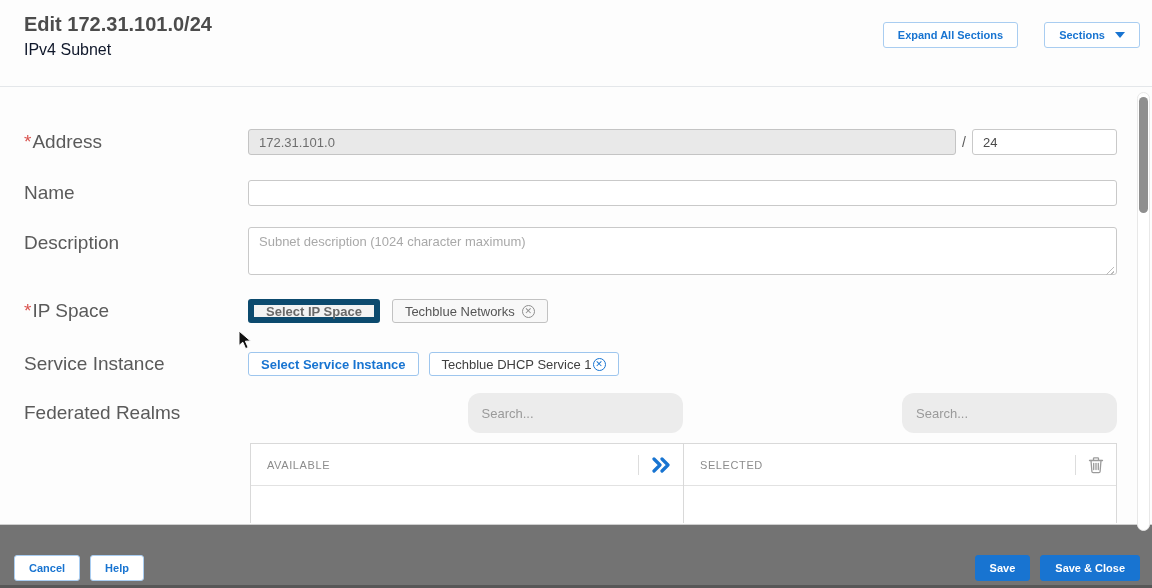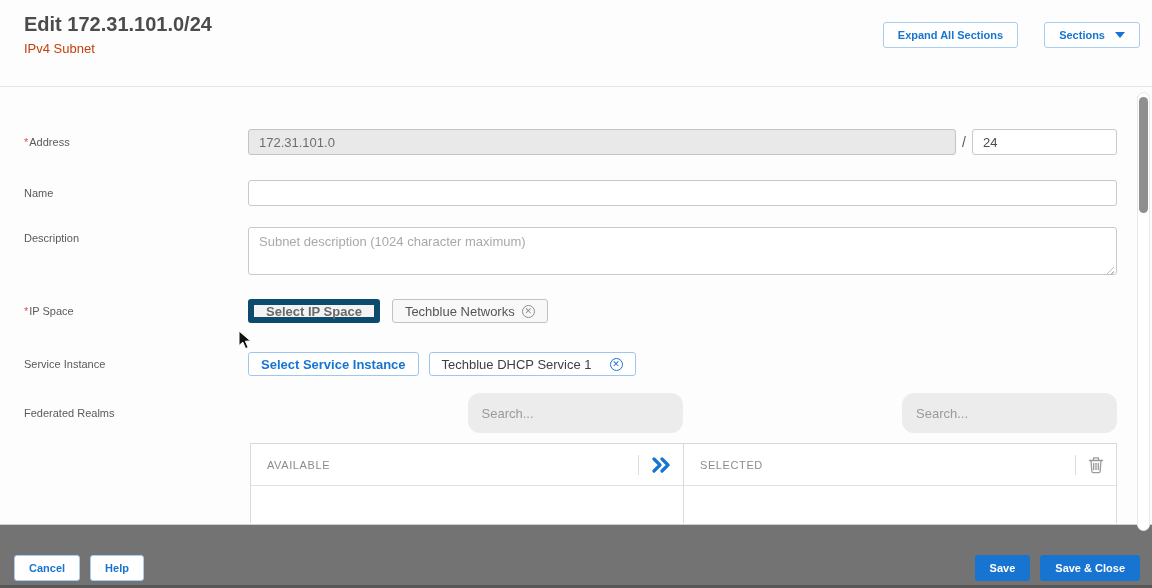--- a/index.html
+++ b/index.html
@@ -8,31 +8,31 @@
     font-family: "Liberation Sans", sans-serif;
     background: #fdfdfd;
     position: relative;
     overflow: hidden;
     color: #4a4a4a;
   }
 
   
   .header { position: absolute; top: 0; left: 0; right: 0; height: 87px; border-bottom: 1px solid #e4e7ea; background: #fdfdfd; }
   .page-title { position: absolute; left: 24px; top: 13px; font-size: 20px; font-weight: 700; color: #4c4c4c; }
-  .page-subtitle { position: absolute; left: 24px; top: 41px; font-size: 13px; color: #c2410c; }
+  .page-subtitle { position: absolute; left: 24px; top: 41px; font-size: 16px; color: #0f172a; }
   .header-buttons { position: absolute; right: 12px; top: 22px; display: flex; gap: 26px; }
 
   .btn { display: inline-flex; align-items: center; justify-content: center; height: 26px; padding: 0 14px; border-radius: 3px; font-size: 11px; font-weight: 700; font-family: inherit; cursor: pointer; white-space: nowrap; }
   .btn-blue-outline { background: #fff; border: 1px solid #a9cdf1; color: #1874d1; }
   .btn-solid { background: #1874d1; border: 1px solid #1874d1; color: #fff; }
   .caret-down { width: 0; height: 0; border-left: 5px solid transparent; border-right: 5px solid transparent; border-top: 6px solid #1874d1; margin-left: 10px; display: inline-block; }
 
   
   .row { position: absolute; left: 24px; right: 35px; display: flex; align-items: center; }
-  .row-label { width: 224px; flex: 0 0 224px; font-size: 11px; color: #5a5a5a; }
+  .row-label { width: 224px; flex: 0 0 224px; font-size: 19px; color: #5a5a5a; }
   .req { color: #d9534f; margin-right: 1px; }
   .field-area { flex: 1; display: flex; align-items: center; }
 
   .text-input { height: 26px; border: 1px solid #c9c9c9; border-radius: 3px; background: #fff; font-family: inherit; font-size: 13px; color: #4a4a4a; padding: 0 10px; outline: none; }
   .text-input::placeholder, textarea::placeholder { color: #a9a9a9; }
   .text-input:disabled { background: #e9e9e9; color: #6e6e6e; border-color: #c4c4c4; }
 
   .row-address { top: 129px; height: 26px; }
   .addr-main { flex: 1; }
   .addr-sep { margin: 0 6px; color: #5a5a5a; font-size: 14px; }
@@ -49,21 +49,21 @@
     background: repeating-linear-gradient(-45deg, transparent 0 2px, #bcbcbc 2px 3px);
     clip-path: polygon(100% 0, 100% 100%, 0 100%); }
 
   .row-ipspace { top: 299px; height: 24px; }
   .row-service { top: 352px; height: 24px; }
 
   .chip { display: inline-flex; align-items: center; height: 24px; padding: 0 12px; border-radius: 3px; font-size: 13px; font-family: inherit; cursor: pointer; white-space: nowrap; }
   .chip-btn-gray { background: #f3f3f3; border: 6px solid #0c4a6e; color: #696969; font-weight: 700; margin-right: 12px; }
   .chip-tag-gray { background: #f8f8f8; border: 1px solid #c2c2c2; color: #555; gap: 7px; }
   .chip-btn-blue { background: #fff; border: 1px solid #9ec6ee; color: #1874d1; font-weight: 700; margin-right: 10px; }
-  .chip-tag-blue { background: #fff; border: 1px solid #9ec6ee; color: #3f3f3f; gap: 18px; }
+  .chip-tag-blue { background: #fff; border: 1px solid #9ec6ee; color: #3f3f3f; gap: 1px; }
   .circle-x { width: 13px; height: 13px; border-radius: 50%; display: inline-flex; align-items: center; justify-content: center; font-size: 9px; line-height: 1; flex: 0 0 13px; }
   .circle-x.gray { border: 1px solid #8e8e8e; color: #8e8e8e; }
   .circle-x.blue { border: 1px solid #1874d1; color: #1874d1; }
 
   .row-frsearch { top: 401px; height: 24px; }
   .fr-half { flex: 1; display: flex; justify-content: flex-end; }
   .search-pill { width: 215px; height: 40px; background: #ececec; border: none; border-radius: 12px; padding: 0 14px; font-family: inherit; font-size: 13px; color: #555; outline: none; }
   .search-pill::placeholder { color: #9a9a9a; }
 
   

